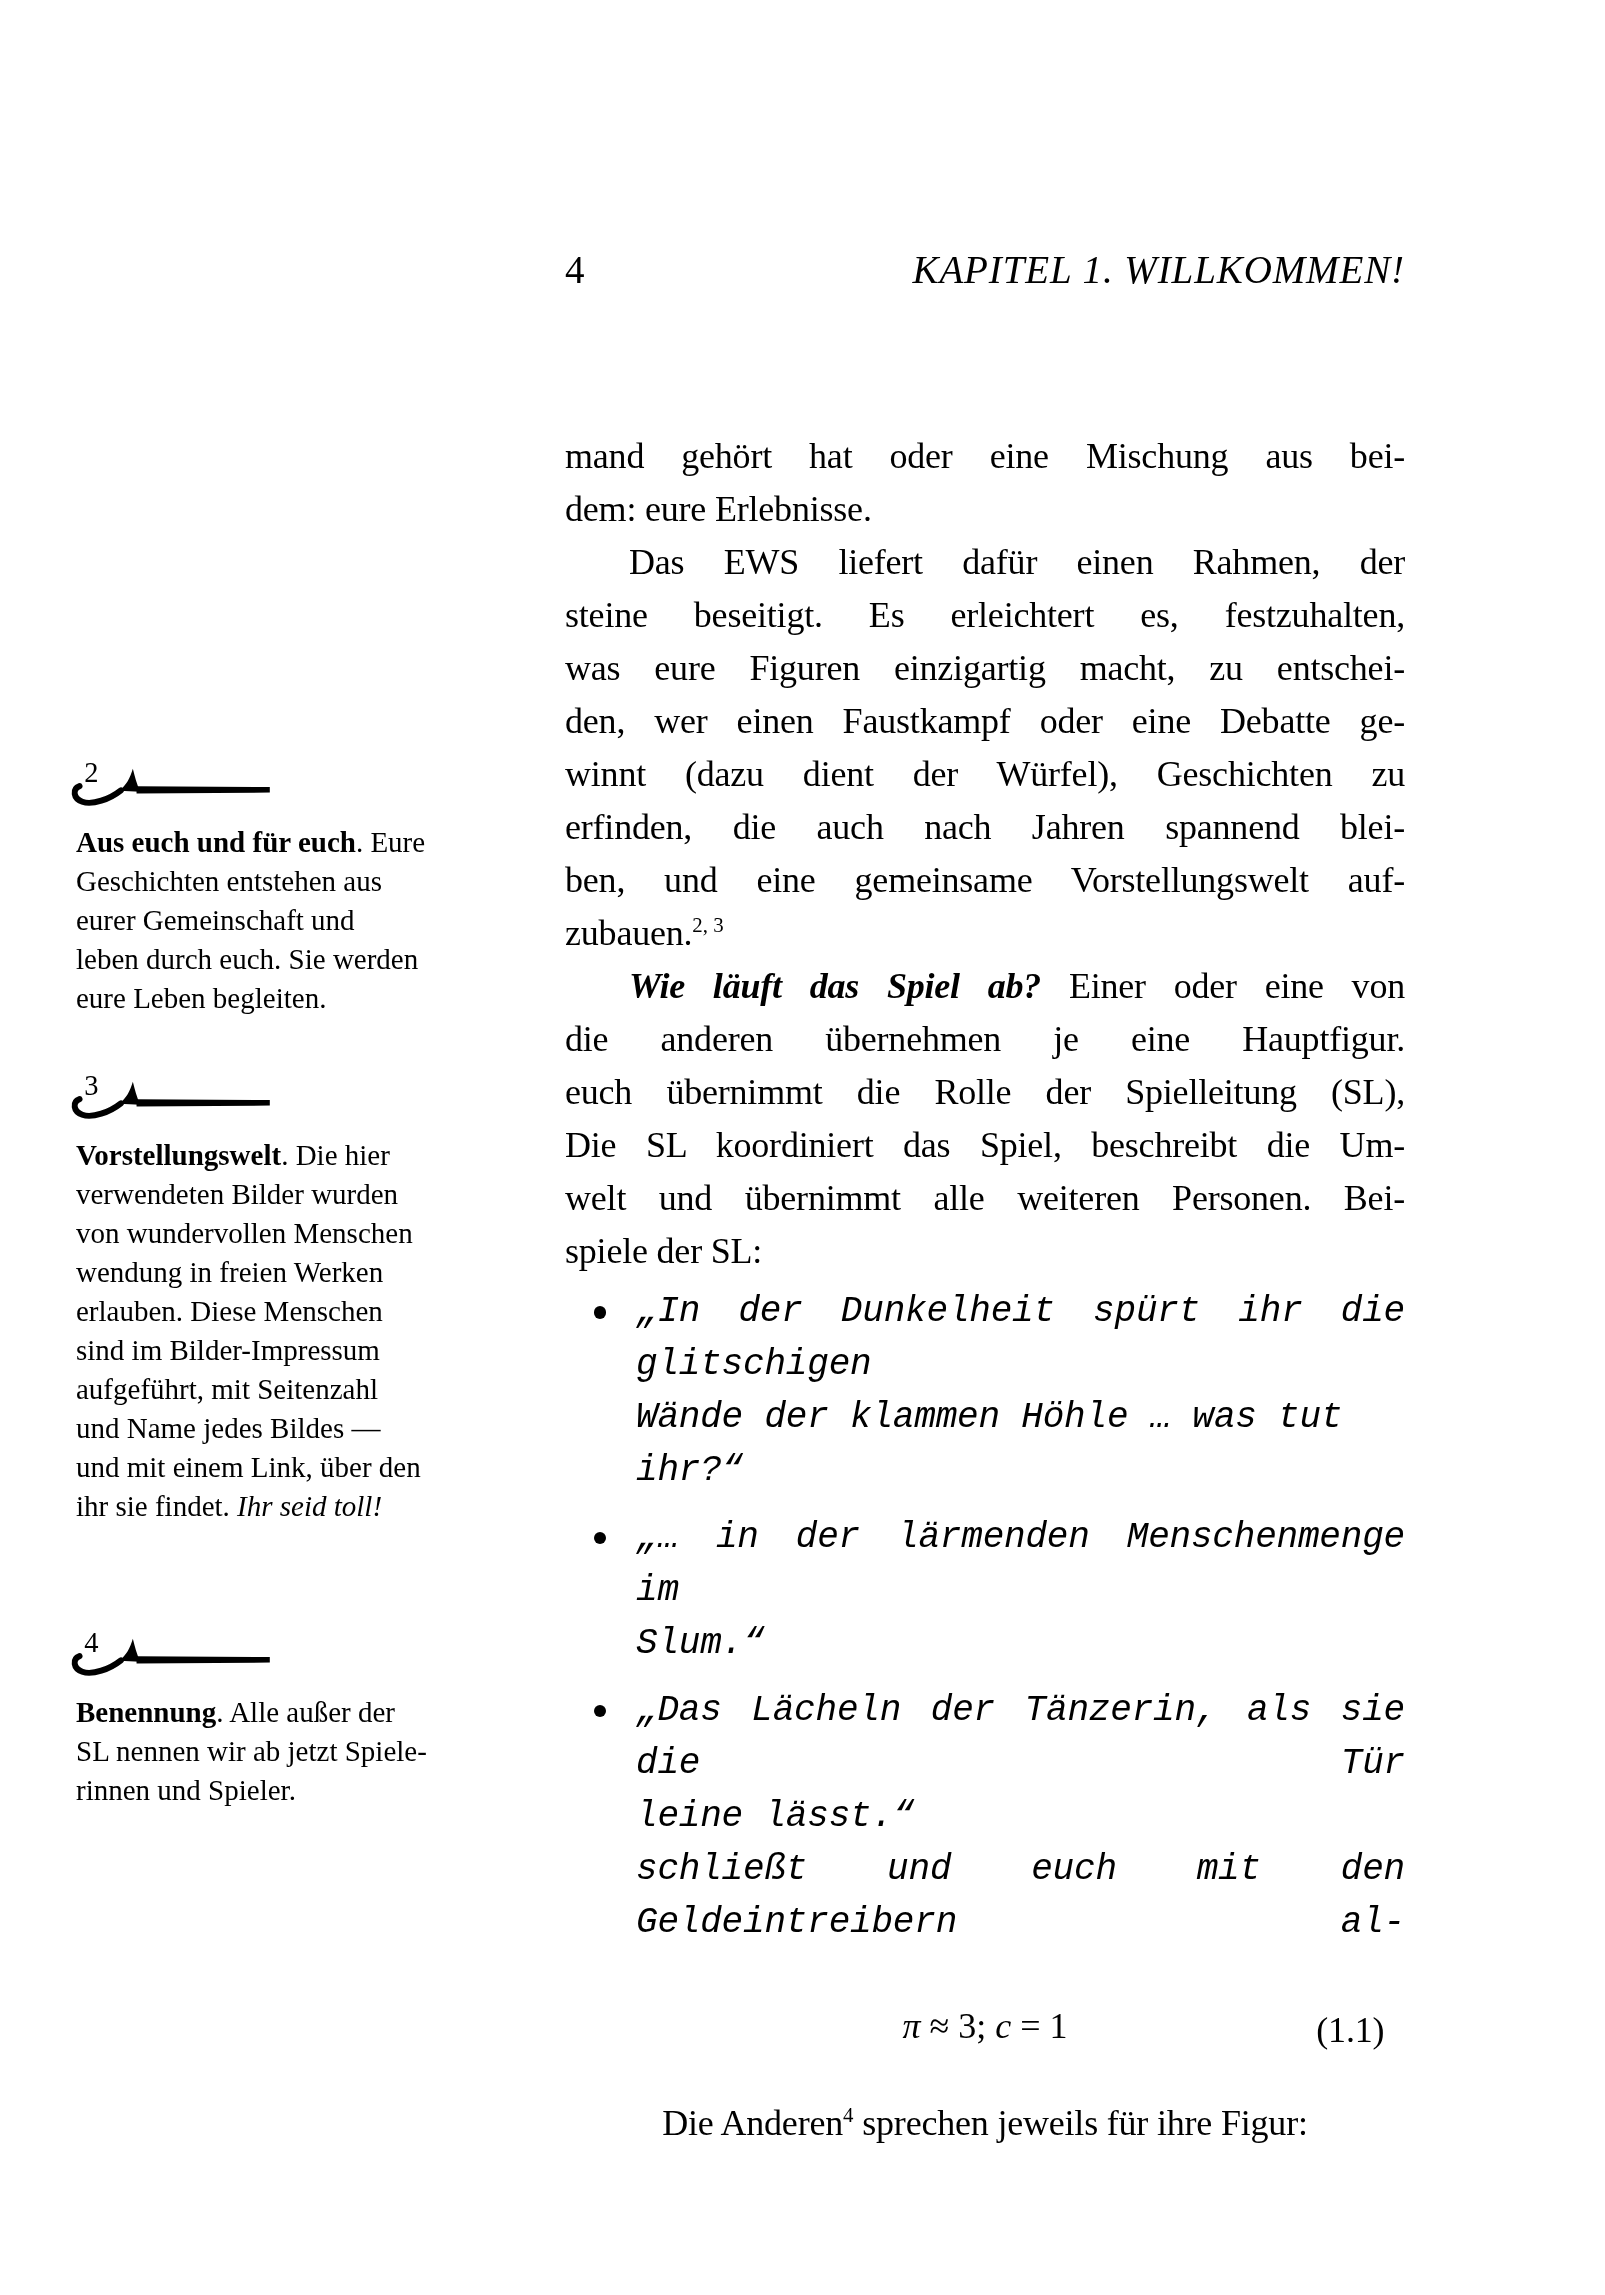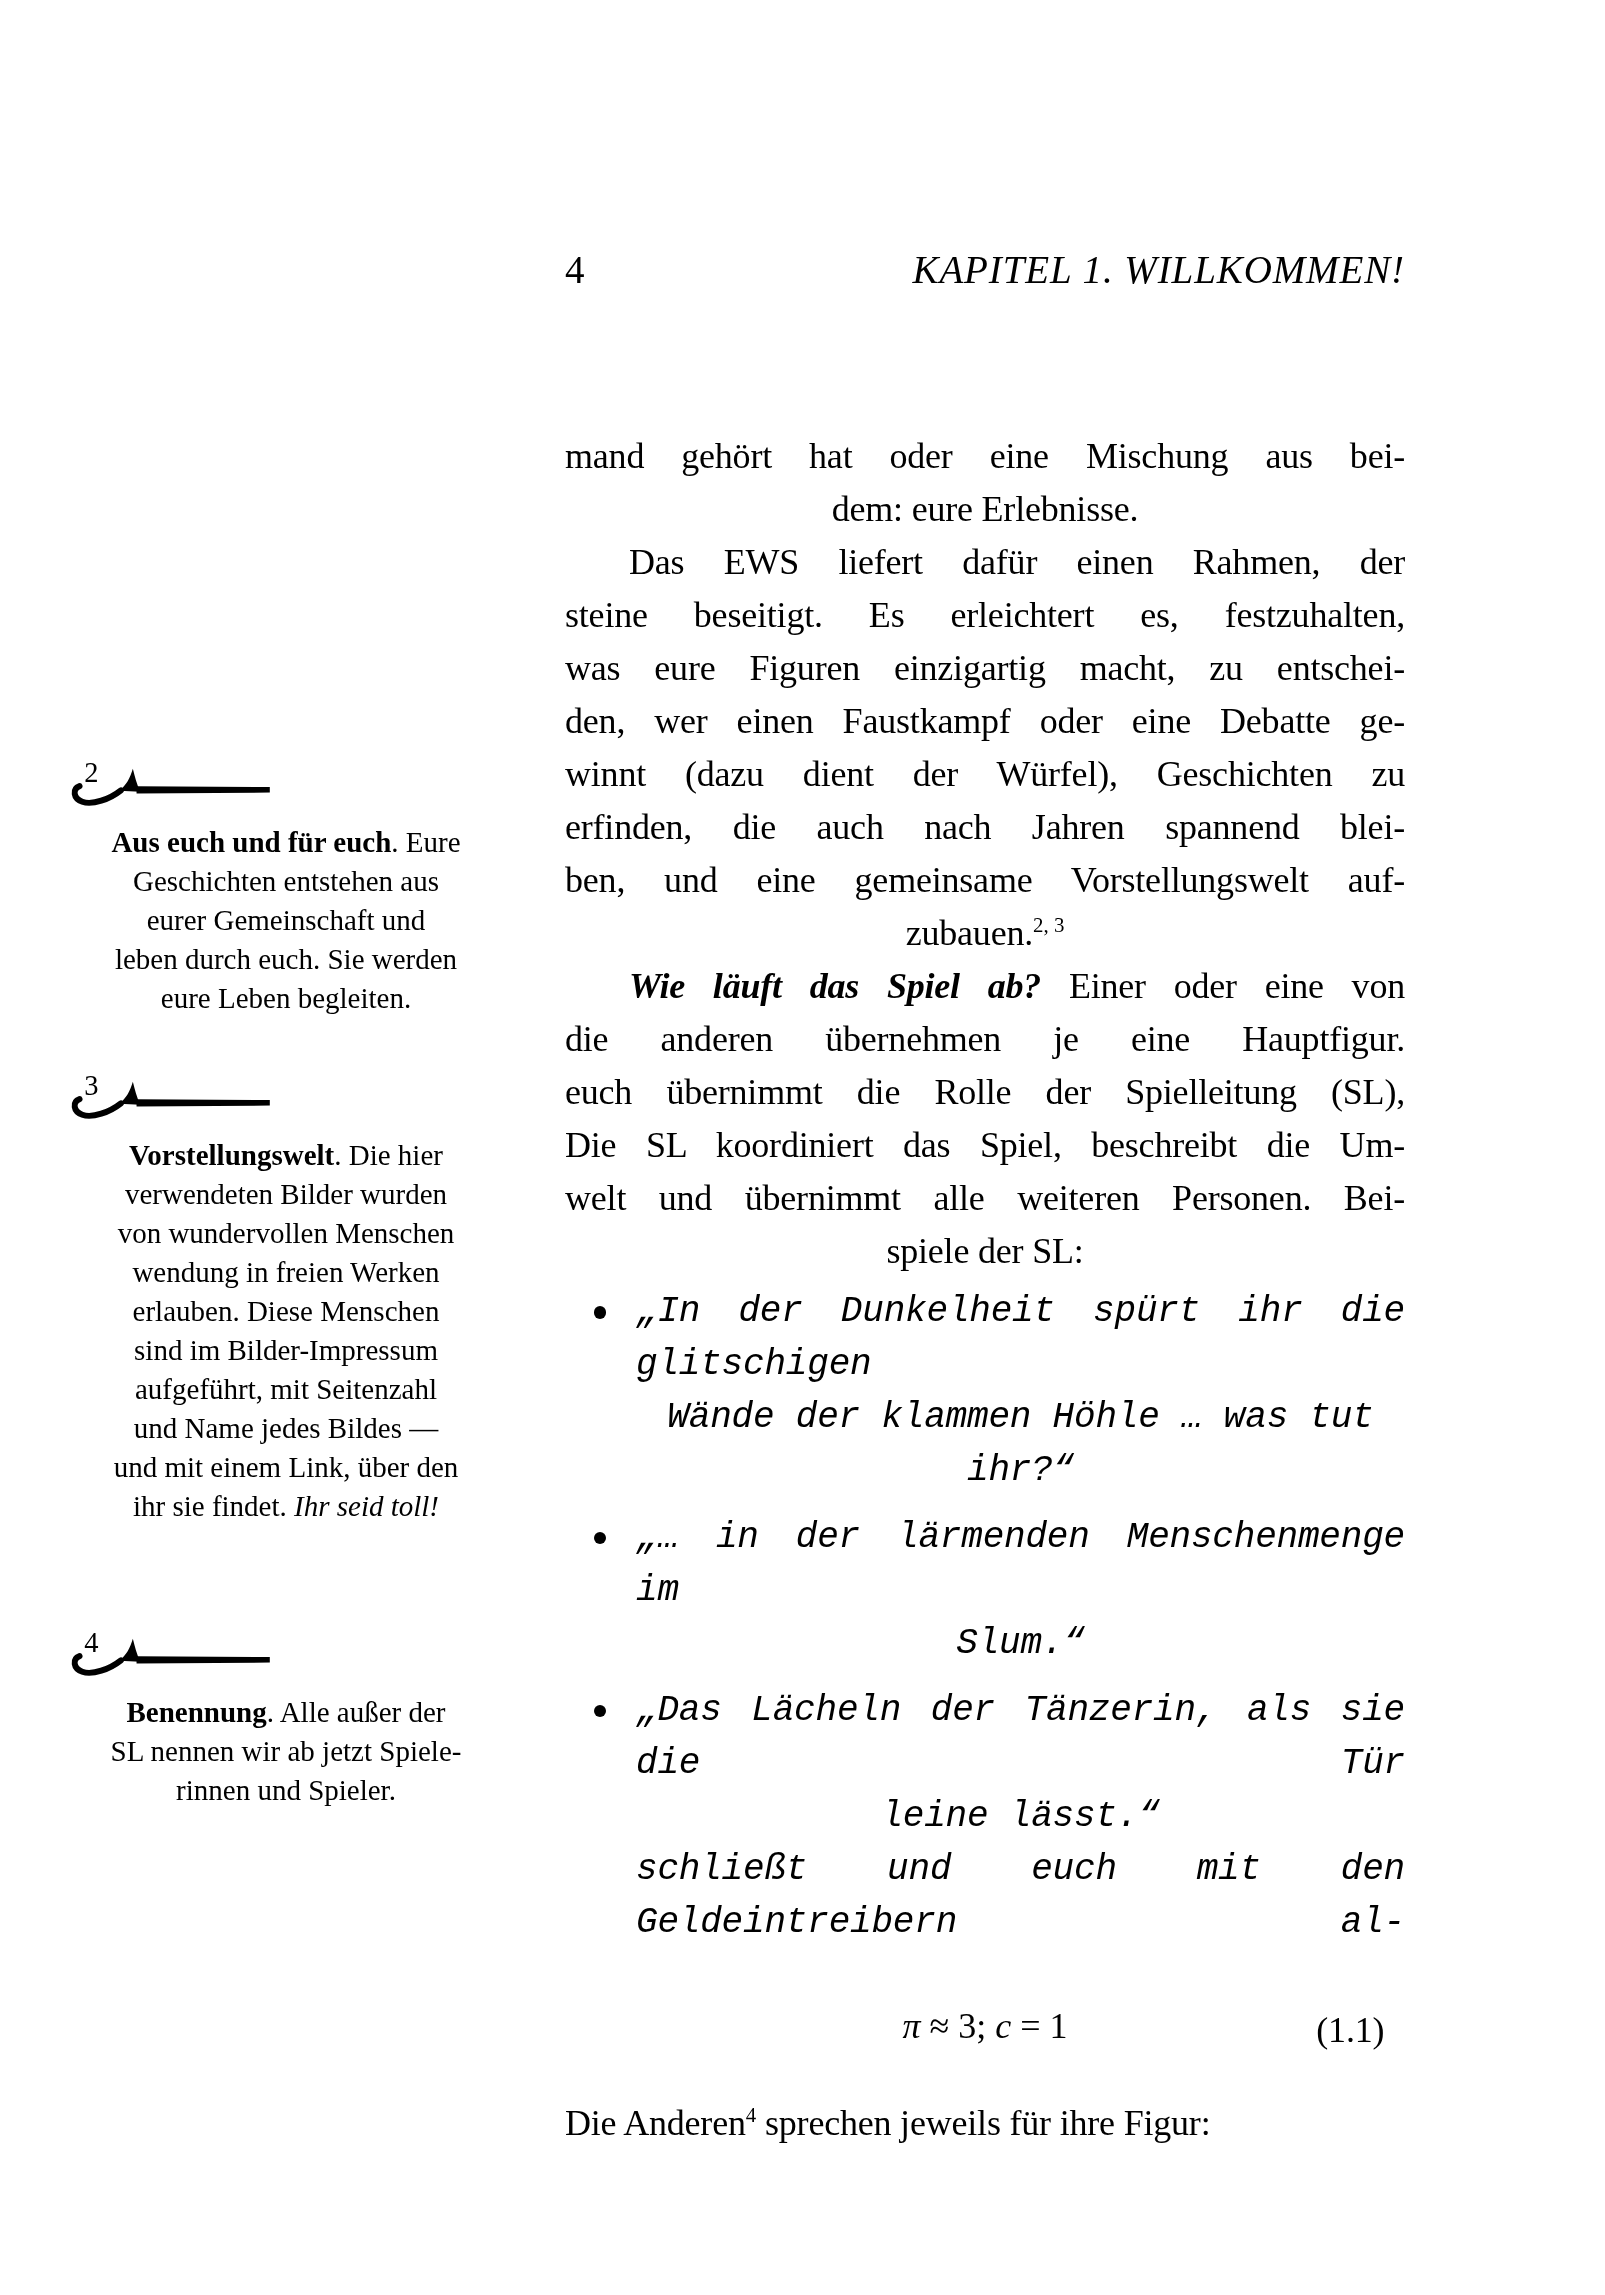--- a/index.html
+++ b/index.html
@@ -45,21 +45,21 @@
     position: absolute;
     left: 565px;
     top: 430px;
     width: 840px;
     font-size: 36px;
     line-height: 53px;
     letter-spacing: -0.2px;
   }
   .tline {
     min-height: 53px;
-    text-align: center;
+    text-align: left;
     white-space: normal;
   }
   .tline.just {
     text-align: justify;
     text-align-last: justify;
   }
   .tline.indent {
     text-indent: 64px;
   }
 
@@ -112,21 +112,21 @@
     position: absolute;
     right: 20.7px;
     top: 4px;
     line-height: 53px;
   }
 
   
   .closing {
     margin-top: 44px;
   }
-  .closing .tline { text-align: left; }
+  .closing .tline { text-align: center; }
 
   
   .margin-note {
     position: absolute;
     left: 76px;
     width: 420px;
     font-size: 29px;
     line-height: 39px;
   }
   .margin-note .tline { min-height: 39px; }

